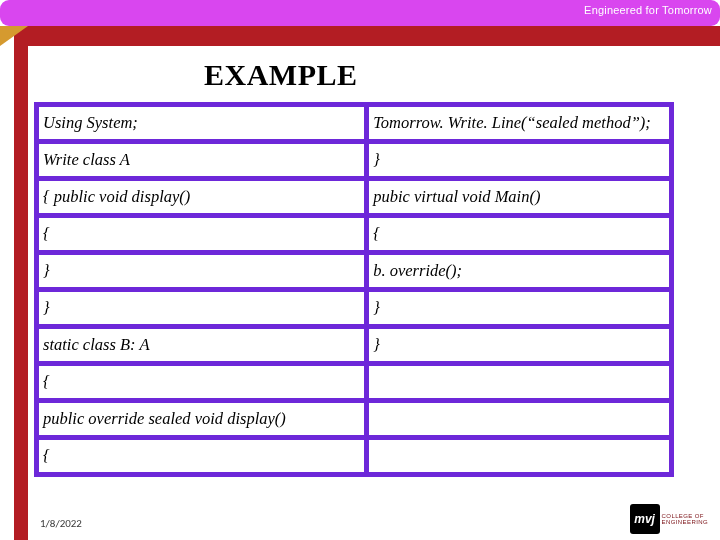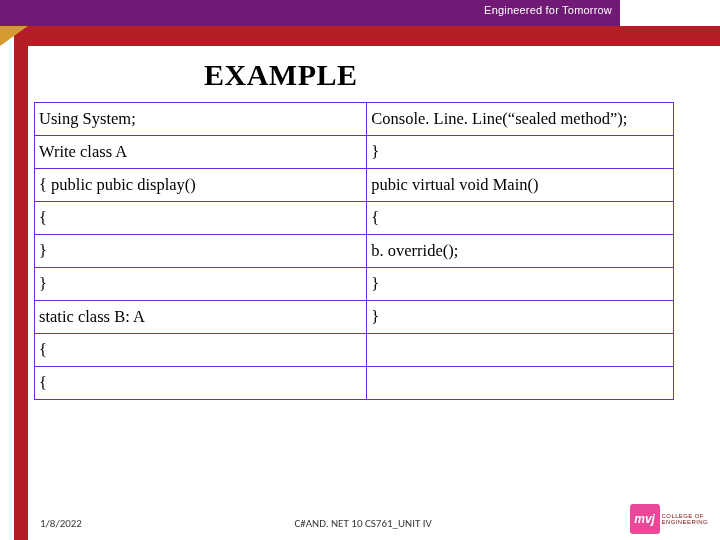--- a/index.html
+++ b/index.html
@@ -5,25 +5,25 @@
   * { margin: 0; padding: 0; box-sizing: border-box; }
   body {
     width: 720px;
     height: 540px;
     background: #ffffff;
     font-family: "Times New Roman", Times, serif;
     position: relative;
     overflow: hidden;
   }
   .top-black {
-    width: 620px;
+    width: 720px;
     height: 26px;
-    background: #701a75;
-    position: absolute;
-    top: 0; left: 0;
+    background: #d946ef;
+    position: absolute;
+    top: 0; left: 0; border-radius: 9px;
   }
   .tag-right {
     position: absolute;
     top: 4px;
     right: 8px;
     color: #ffffff;
     font-family: Arial, sans-serif;
     font-size: 11px;
     letter-spacing: 0.2px;
   }
@@ -67,25 +67,26 @@
     padding-top: 6px;
     padding-bottom: 6px;
     letter-spacing: 0.5px;
   }
   table.codetbl {
     border-collapse: collapse;
     width: 640px;
     margin-top: 4px;
   }
   table.codetbl td {
-    border: 1px solid #6d28d9;
+    border: 5px solid #6d28d9;
     padding: 6px 8px 6px 4px;
     font-size: 16.5px;
     vertical-align: top;
     height: 30px;
+    font-style: italic;
   }
   table.codetbl td.left { width: 52%; }
   table.codetbl td.right { width: 48%; }
   .footer {
     position: absolute;
     bottom: 10px;
     left: 40px;
     right: 20px;
     font-family: Calibri, Arial, sans-serif;
     font-size: 11px;
@@ -101,21 +102,21 @@
   .logo {
     position: absolute;
     bottom: 6px;
     right: 12px;
     display: flex;
     align-items: center;
     gap: 2px;
   }
   .logo .badge {
     width: 30px; height: 30px;
-    background: #ec4899;
+    background: #000000;
     border-radius: 3px;
     display: flex;
     align-items: center;
     justify-content: center;
     color: #fff;
     font-family: Arial, sans-serif;
     font-weight: bold;
     font-size: 12px;
     font-style: italic;
   }
@@ -137,28 +138,28 @@
 <div class="red-sidebar"></div>
 <div class="gold-tri"></div>
 
 <div class="content">
   <div class="title">EXAMPLE</div>
 
   <table class="codetbl">
     <tbody>
         <tr>
           <td class="left">Using System;</td>
-          <td class="right">Console. Line. Line(“sealed method”);</td>
+          <td class="right">Tomorrow. Write. Line(“sealed method”);</td>
         </tr>
     <tr>
           <td class="left">Write class A</td>
           <td class="right">}</td>
         </tr>
     <tr>
-          <td class="left">{ public pubic display()</td>
+          <td class="left">{ public void display()</td>
           <td class="right">pubic virtual void Main()</td>
         </tr>
     <tr>
           <td class="left">{</td>
           <td class="right">{</td>
         </tr>
     <tr>
           <td class="left">}</td>
           <td class="right">b. override();</td>
         </tr>
@@ -168,30 +169,33 @@
         </tr>
     <tr>
           <td class="left">static class B: A</td>
           <td class="right">}</td>
         </tr>
     <tr>
           <td class="left">{</td>
           <td class="right"></td>
         </tr>
     <tr>
+          <td class="left">public override sealed void display()</td>
+          <td class="right"></td>
+        </tr>
+    <tr>
           <td class="left">{</td>
           <td class="right"></td>
         </tr>
   </tbody>
     </table>
 </div>
 
 <div class="footer">
   <span>1/8/2022</span>
-  <span class="center">C#AND. NET 10 CS761_UNIT IV</span>
 </div>
 
 <div class="logo">
   <div class="badge">mvj</div>
   <div class="txt">
     <div>COLLEGE OF</div>
     <div>ENGINEERING</div>
   </div>
 </div>
 

